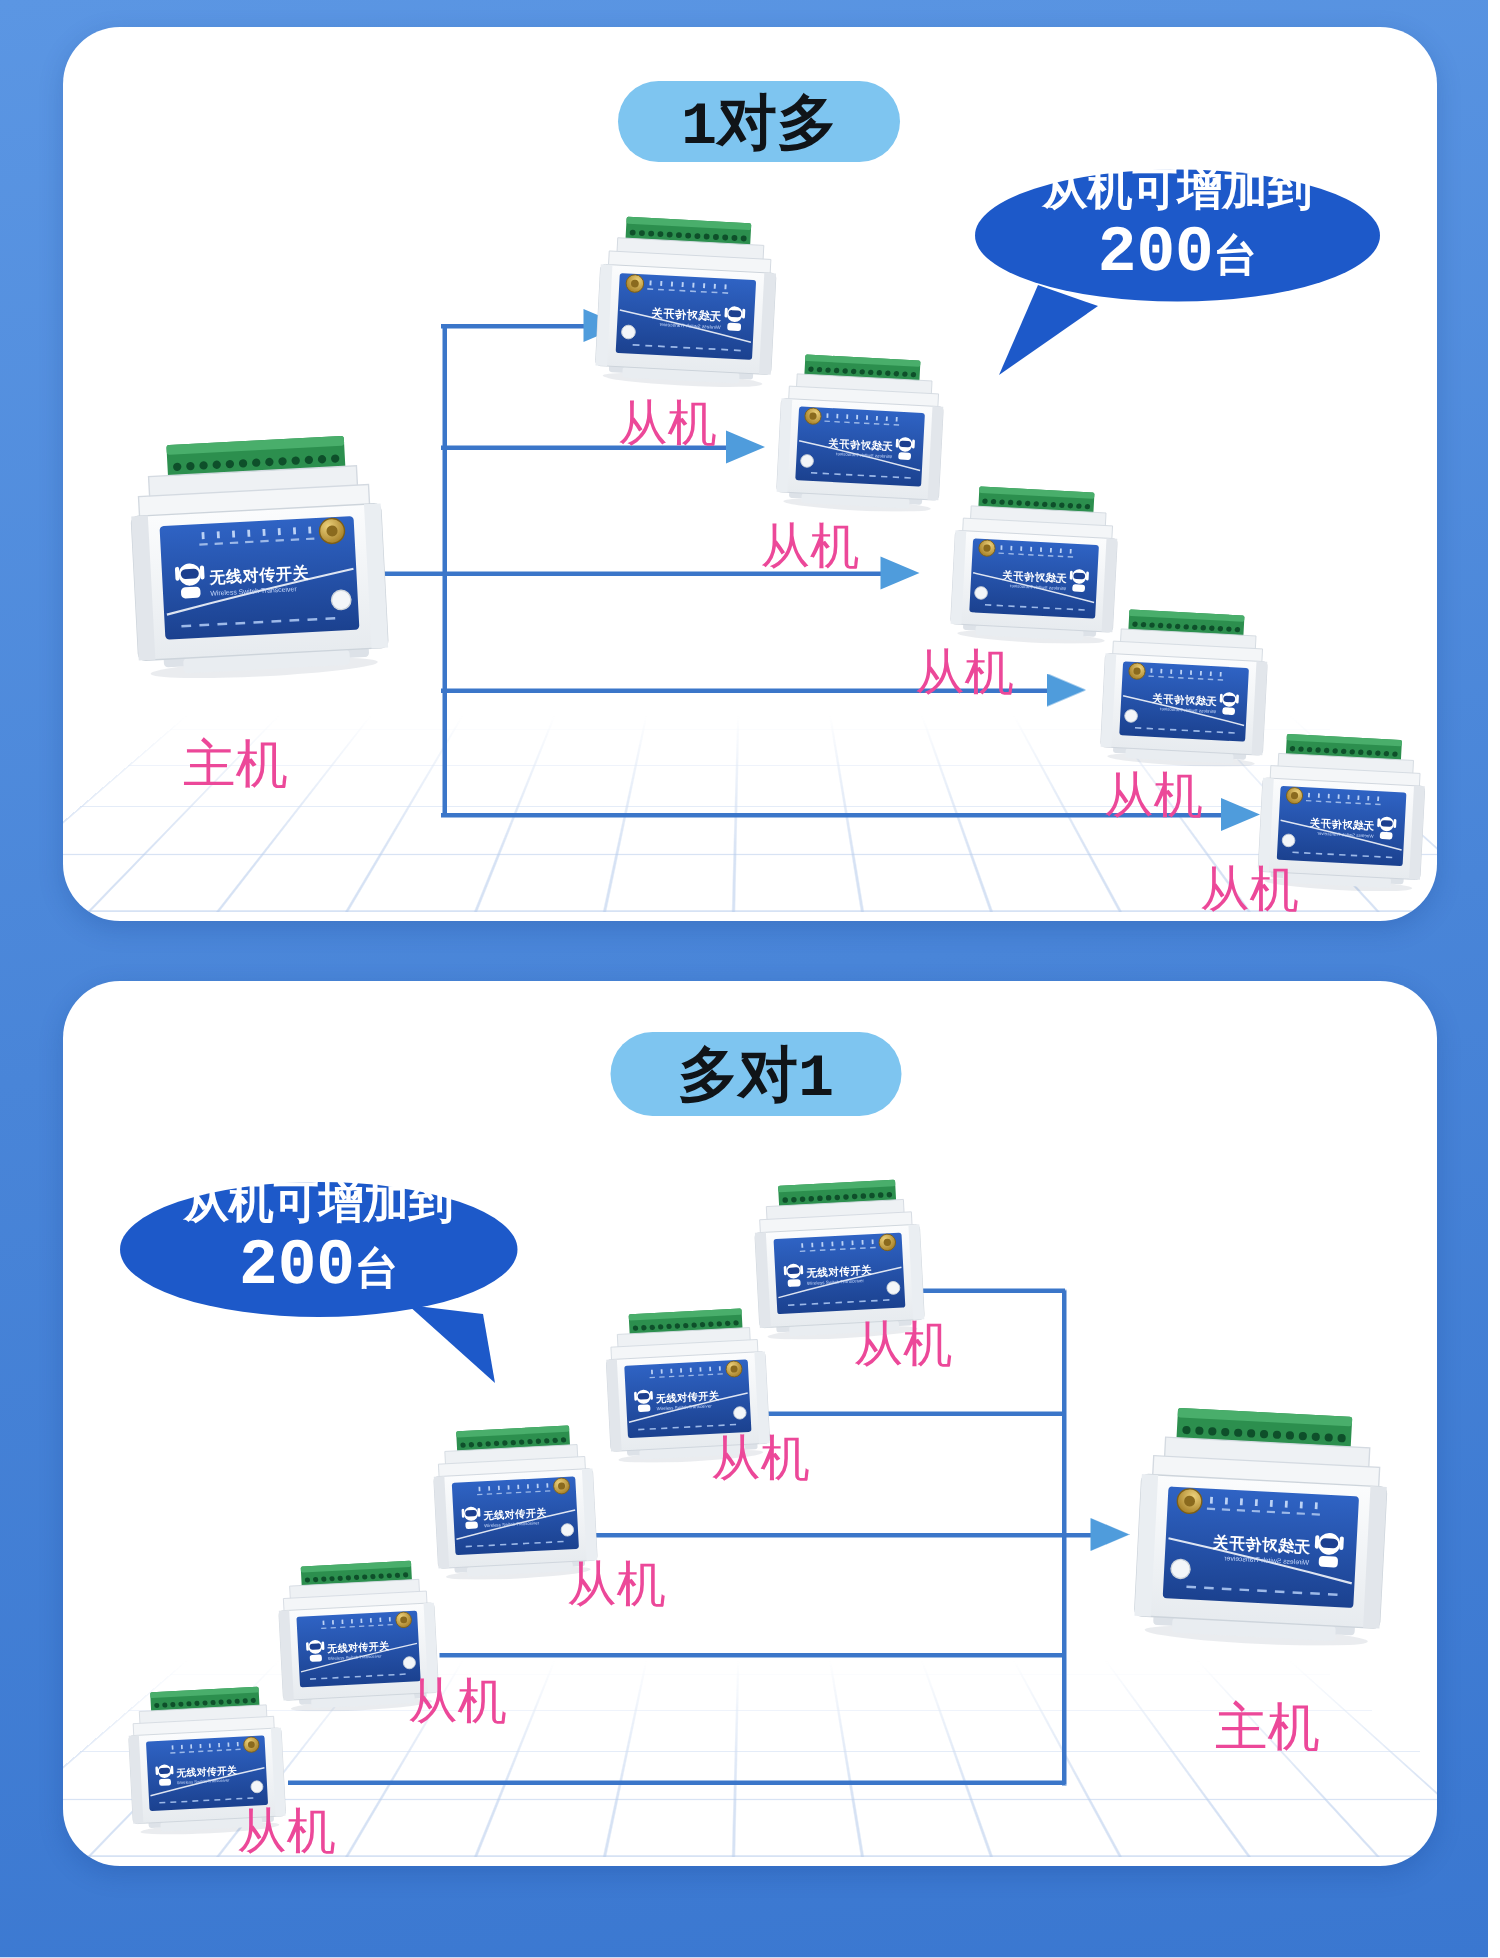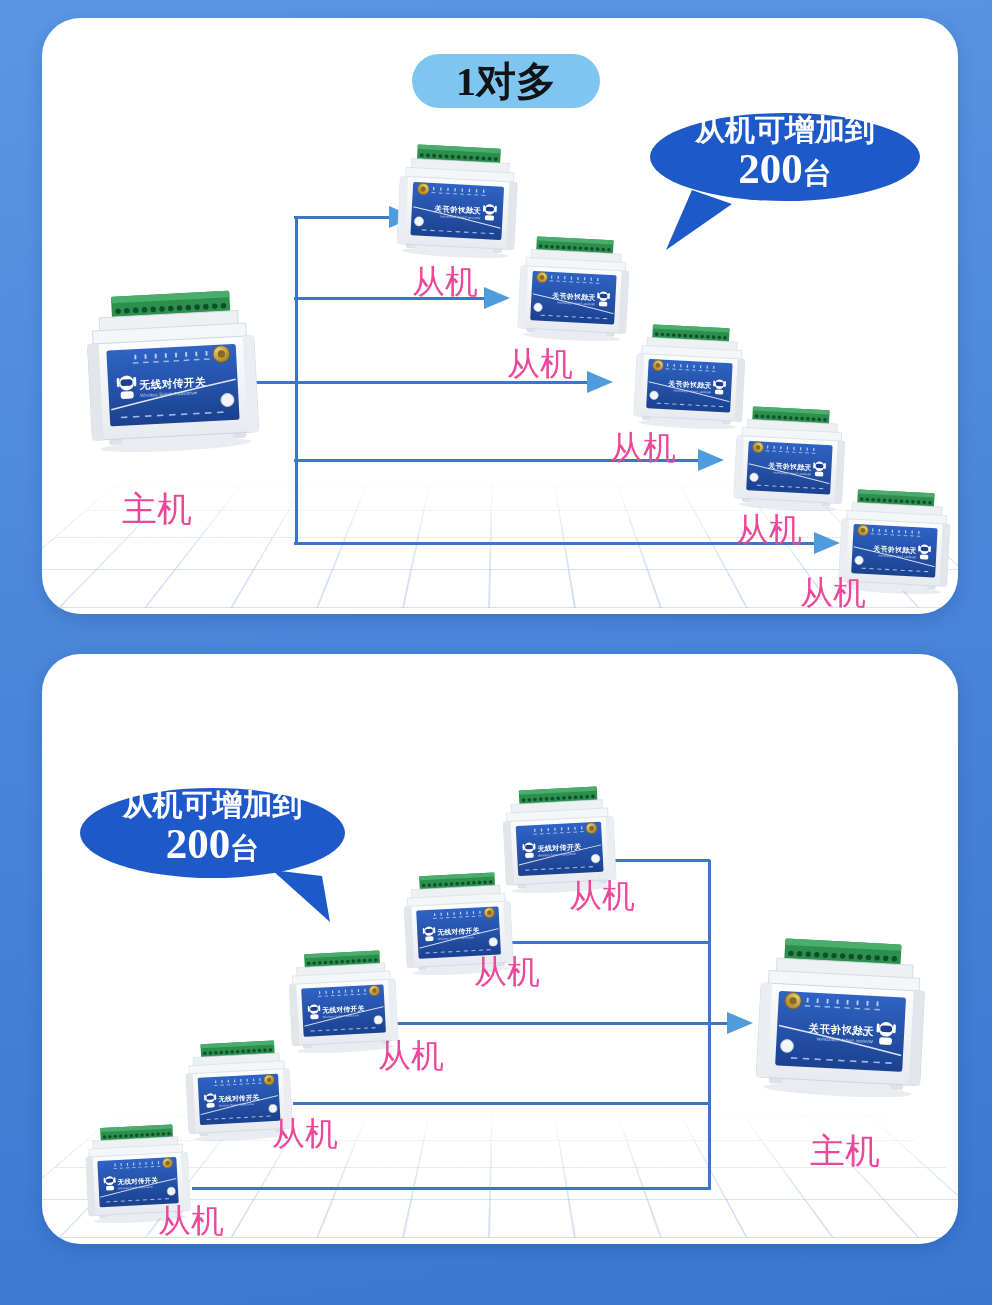--- a/index.html
+++ b/index.html
@@ -1,18 +1,18 @@
 <!DOCTYPE html>
 <html><head>
 <meta charset="utf-8">
 <style>
   html,body{margin:0;padding:0;}
   .page{position:relative;width:992px;height:1305px;overflow:hidden;
         background:linear-gradient(172deg,#5b96e3 0%,#4985d8 50%,#3a77d0 100%);
-        font-family:Liberation Serif, serif;}
+        font-family:Liberation Mono, monospace;}
   .panel{position:absolute;left:42px;width:916px;background:#ffffff;border-radius:38px;
          overflow:hidden;box-shadow:0 5px 16px rgba(15,55,130,.22);}
   #panel-top{top:18px;height:596px;}
   #panel-bottom{top:654px;height:590px;}
 
   .floor{position:absolute;left:-70px;right:-70px;bottom:6px;height:340px;
          transform:perspective(650px) rotateX(55deg);transform-origin:50% 100%;
          background:
            repeating-linear-gradient(90deg,rgba(105,148,214,.55) 0 2px,transparent 2px 86px),
            repeating-linear-gradient(0deg,rgba(105,148,214,.55) 0 2px,transparent 2px 72px);
@@ -192,20 +192,23 @@
     <span class="dev-label" style="left:343px;top:242px">从机</span>
     <span class="dev-label" style="left:438px;top:324px">从机</span>
     <span class="dev-label" style="left:541px;top:408px">从机</span>
     <span class="dev-label" style="left:667px;top:490px">从机</span>
     <span class="dev-label" style="left:731px;top:553px">从机</span>
   </section>
 
   <section class="panel" id="panel-bottom">
     <div class="floor"></div>
 
+    <div class="pill" id="pill-bottom">
+      <span>多对1</span>
+    </div>
 
     <div class="bubble" id="bubble-bottom">
       <span class="l1">从机可增加到</span>
       <span class="l2"><span class="num">200</span><span>台</span></span>
     </div>
     <svg class="tail" style="left:222px;top:214px" width="72" height="58">
       <polygon points="8,2 58,8 66,54" fill="#1d59c9"></polygon>
     </svg>
 
     <div class="cline v" style="left:665.5px;top:206px;height:330px"></div>

